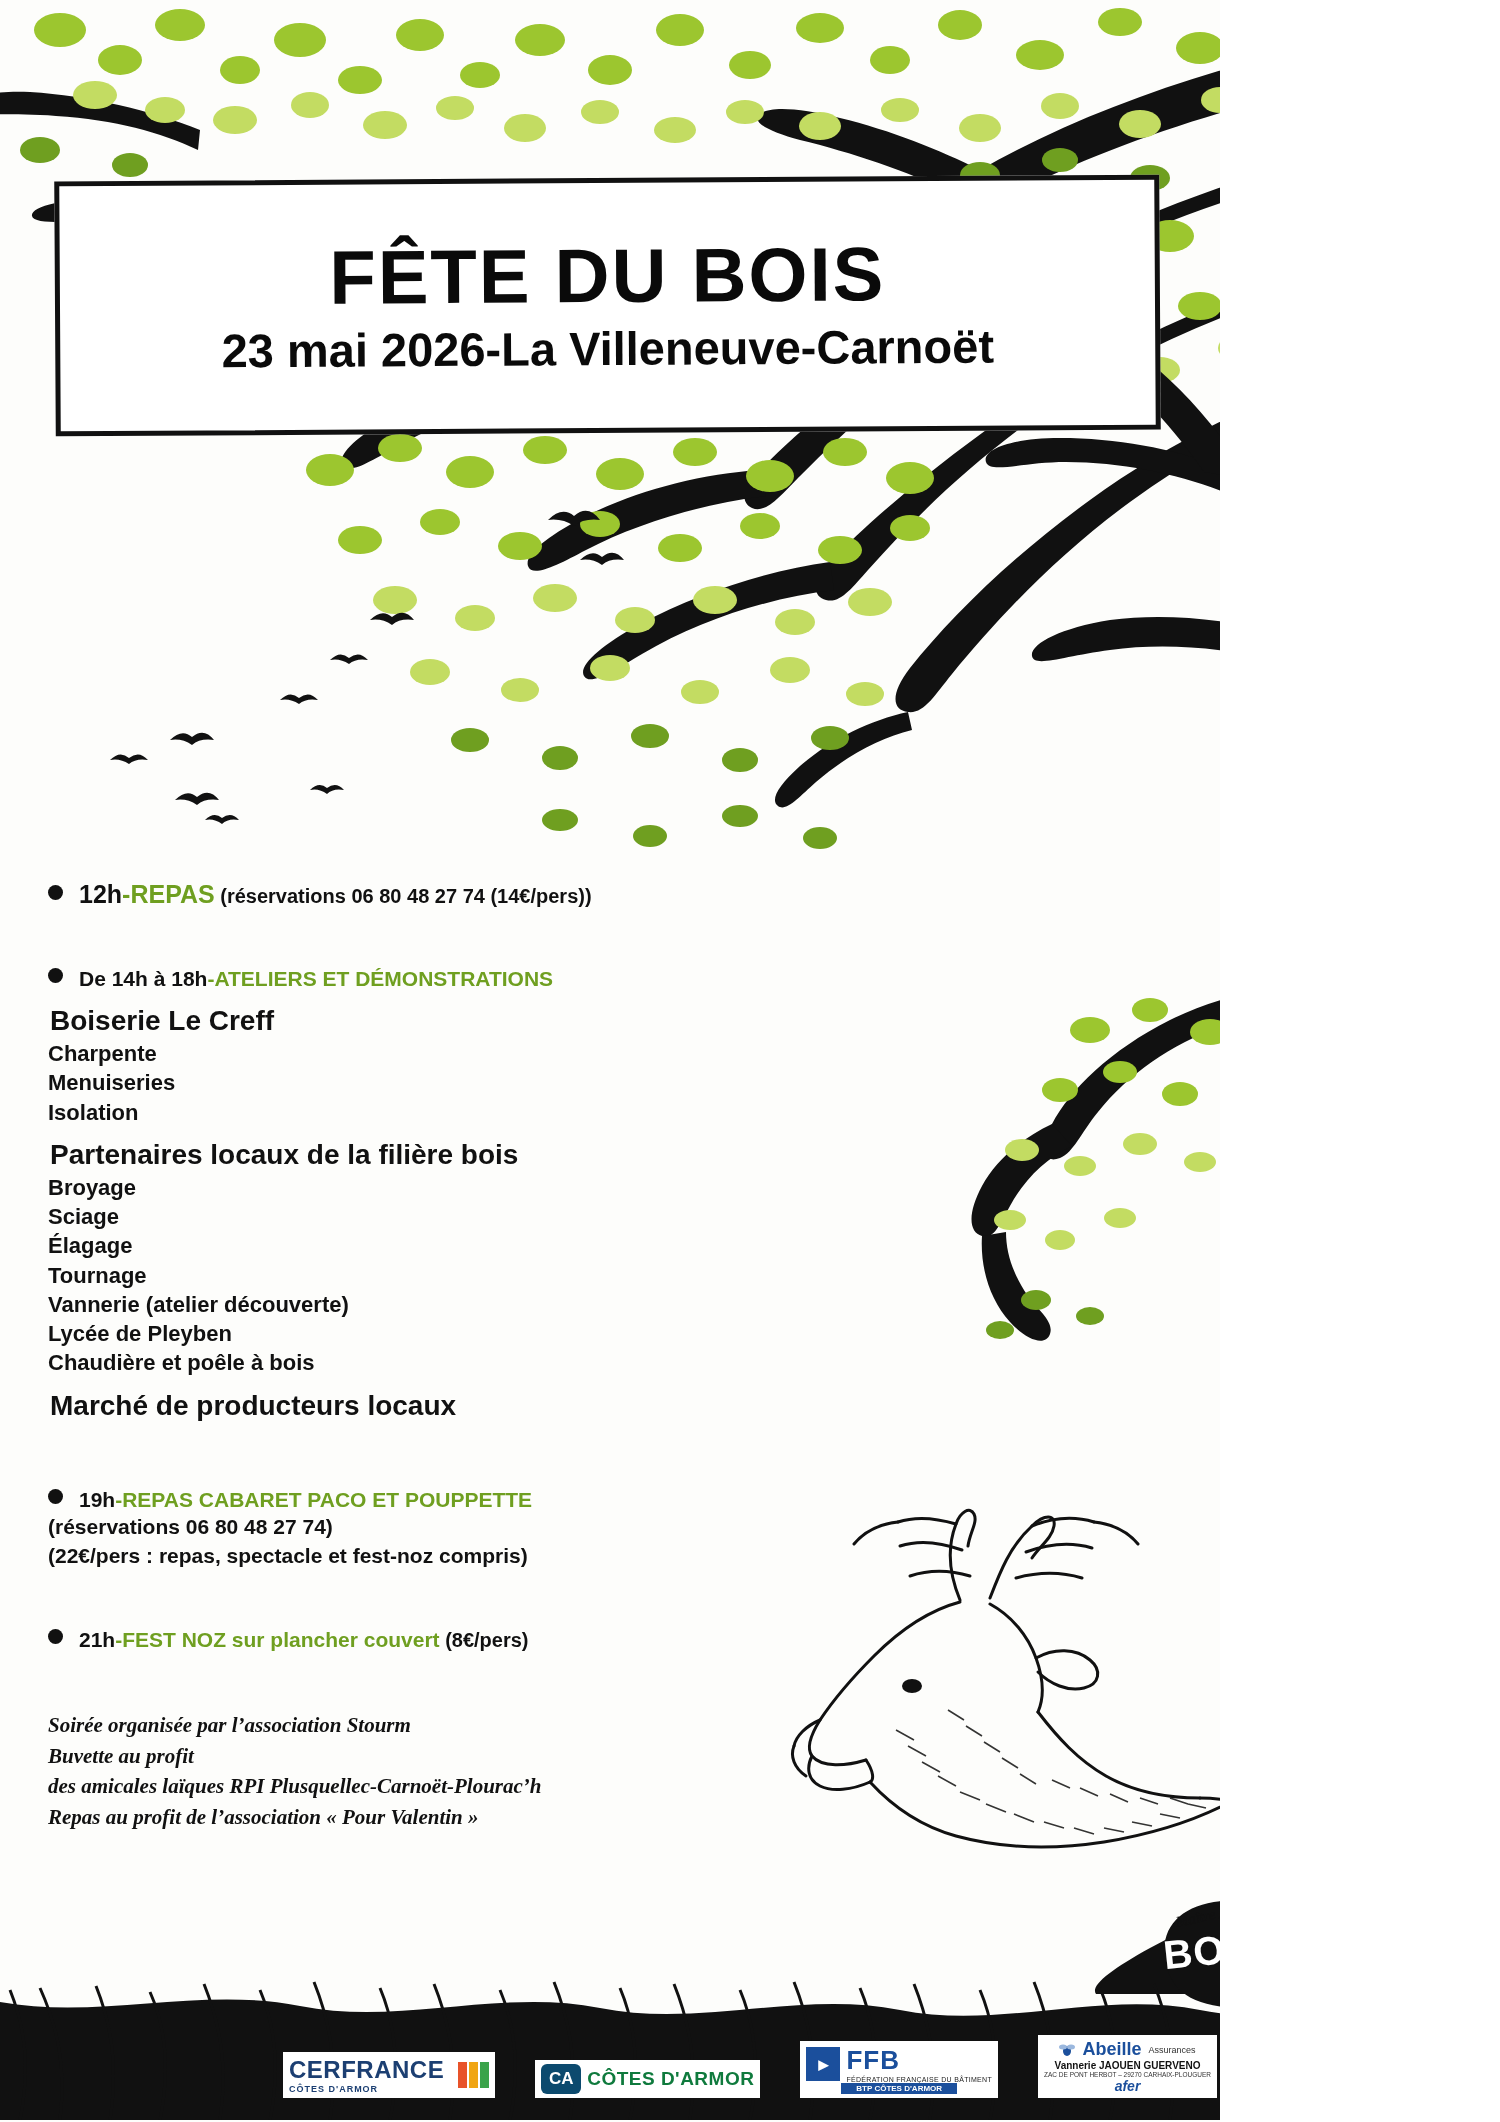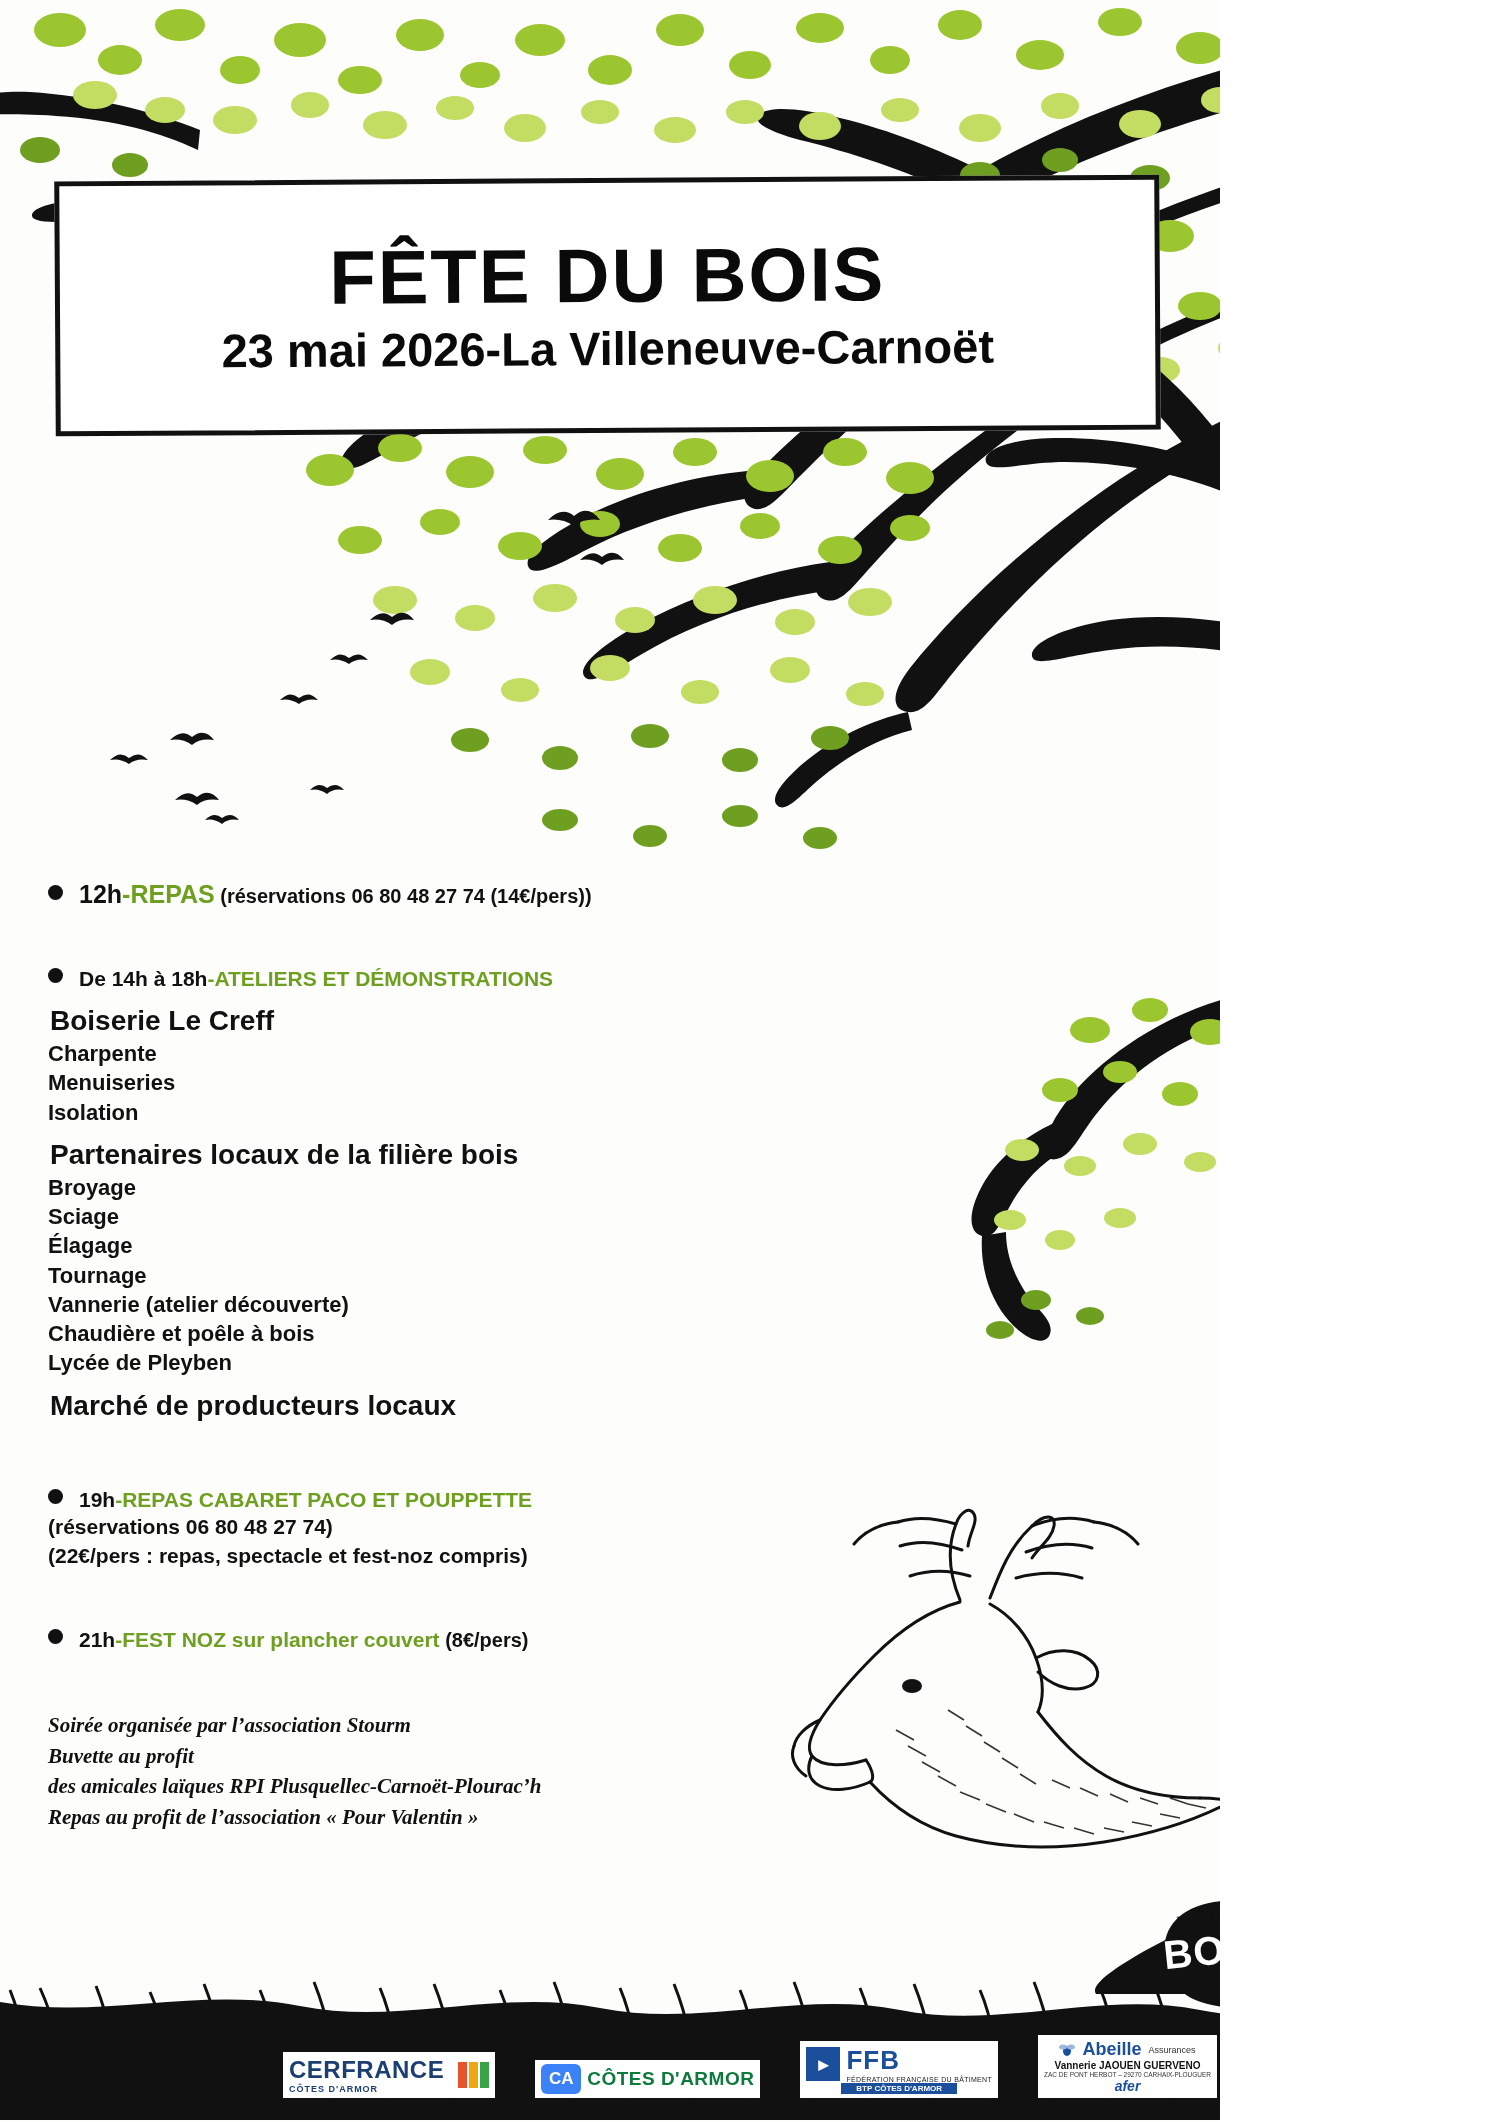--- a/index.html
+++ b/index.html
@@ -150,21 +150,21 @@
     display:flex;flex-direction:column;align-items:center;justify-content:center;
     padding:4px 6px;
   }
   .sp-cerfrance .n1{font-size:24px;font-weight:bold;color:#1c3f72;letter-spacing:0.5px;}
   .sp-cerfrance .n2{font-size:9px;font-weight:bold;color:#1c3f72;letter-spacing:1px;}
   .sp-cerfrance .bars{display:flex;gap:2px;margin-left:8px;}
   .sp-cerfrance .bar{width:9px;height:26px;}
   .sp-row{display:flex;align-items:center;gap:6px;}
 
   .sp-ca .circle{
-    width:40px;height:30px;border-radius:6px;background:#3b82f6;
+    width:40px;height:30px;border-radius:6px;background:#0c4a6e;
     color:#fff;font-size:17px;font-weight:bold;
     display:flex;align-items:center;justify-content:center;
   }
   .sp-ca .label{font-size:19px;font-weight:bold;color:#0f7a3d;letter-spacing:0.5px;}
 
   .sp-ffb .mark{
     width:34px;height:34px;background:#1b4f9c;color:#fff;
     display:flex;align-items:center;justify-content:center;
     font-size:13px;font-weight:bold;
   }
@@ -509,22 +509,22 @@
       <div class="sub-item">Charpente</div>
       <div class="sub-item">Menuiseries</div>
       <div class="sub-item">Isolation</div>
 
       <div class="section-head">Partenaires locaux de la filière bois</div>
       <div class="sub-item">Broyage</div>
       <div class="sub-item">Sciage</div>
       <div class="sub-item">Élagage</div>
       <div class="sub-item">Tournage</div>
       <div class="sub-item">Vannerie (atelier découverte)</div>
+      <div class="sub-item">Lycée de Pleyben</div>
       <div class="sub-item">Chaudière et poêle à bois</div>
-      <div class="sub-item">Lycée de Pleyben</div>
 
       <div class="section-head">Marché de producteurs locaux</div>
     </div>
 
     <div style="height:64px"></div>
 
     <div class="prog-line item-cabaret">
       <span class="bullet"></span>
       <span>
         <span class="t2 dark">19h</span><span class="t2 green">-REPAS CABARET PACO ET POUPPETTE</span>

